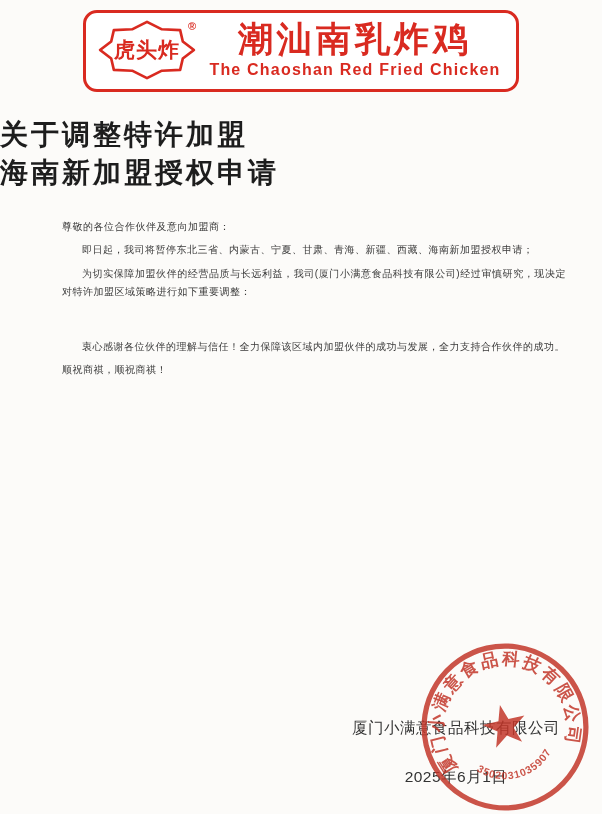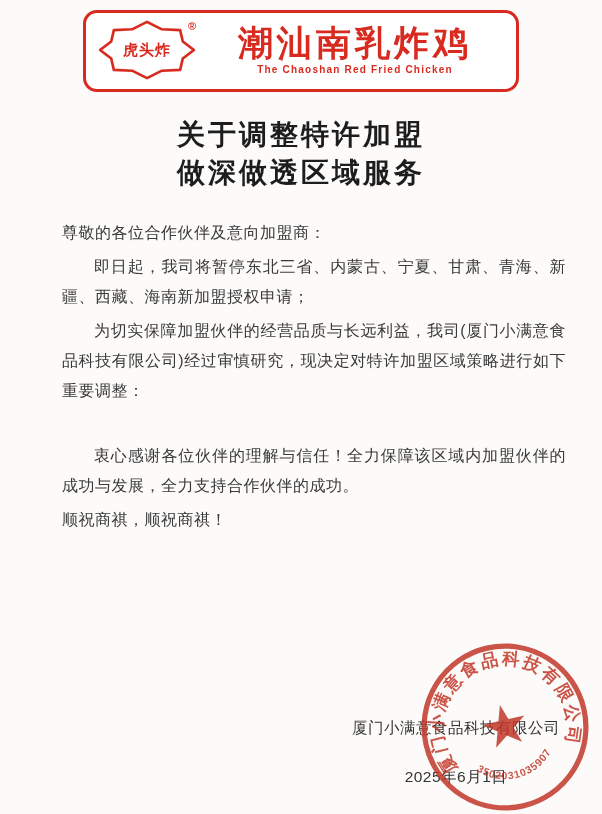--- a/index.html
+++ b/index.html
@@ -35,21 +35,21 @@
     position:relative;
     width:102px;height:64px;
     flex-shrink:0;
     display:flex;align-items:center;justify-content:center;
   }
   .logo svg{position:absolute;inset:0;width:100%;height:100%;}
   .logo-text{
     position:relative;
     color:var(--brand-red);
     font-weight:bold;
-    font-size:15px;
+    font-size:21px;
     letter-spacing:1px;
     z-index:1;
   }
   .logo-reg{
     position:absolute;
     top:2px;right:2px;
     font-size:11px;
     color:var(--brand-red);
     font-weight:bold;
     z-index:2;
@@ -62,40 +62,40 @@
     color:var(--brand-red);
     font-weight:bold;
     font-size:35px;
     letter-spacing:4px;
     line-height:1.05;
     white-space:nowrap;
   }
   .brand-subtitle{
     color:var(--brand-red);
     font-weight:bold;
-    font-size:10px;
+    font-size:16px;
     letter-spacing:1.2px;
     margin-top:3px;
     white-space:nowrap;
   }
   
   .doc-title{
     margin-top:24px;
-    text-align:center;
+    text-align:left;
     color:#1d1d1d;
     font-weight:bold;
     font-size:28px;
     letter-spacing:3px;
     line-height:1.35;
   }
   .doc-title span{display:block;}
   
   .doc-body{
     margin:26px 36px 0 62px;
-    font-size:16px;
+    font-size:10px;
     line-height:1.85;
     letter-spacing:0.5px;
     text-align:justify;
   }
   .doc-body p{margin-bottom:5px;}
   .doc-body p.indent{text-indent:2em;}
   .doc-body p.gap-top{margin-top:36px;}
   
   .signature{
     position:absolute;
@@ -138,21 +138,21 @@
       <span class="logo-reg">®</span>
     </div>
     <div class="brand-col">
       <div class="brand-title">潮汕南乳炸鸡</div>
       <div class="brand-subtitle">The Chaoshan Red Fried Chicken</div>
     </div>
   </div>
 
   <h1 class="doc-title">
     <span>关于调整特许加盟</span>
-    <span>做深做透区域服务</span>
+    <span>海南新加盟授权申请</span>
   </h1>
 
   <div class="doc-body">
     <p>尊敬的各位合作伙伴及意向加盟商：</p>
     <p class="indent">即日起，我司将暂停东北三省、内蒙古、宁夏、甘肃、青海、新疆、西藏、海南新加盟授权申请；</p>
     <p class="indent">为切实保障加盟伙伴的经营品质与长远利益，我司(厦门小满意食品科技有限公司)经过审慎研究，现决定对特许加盟区域策略进行如下重要调整：</p>
     <p class="indent gap-top">衷心感谢各位伙伴的理解与信任！全力保障该区域内加盟伙伴的成功与发展，全力支持合作伙伴的成功。</p>
     <p>顺祝商祺，顺祝商祺！</p>
   </div>
 

